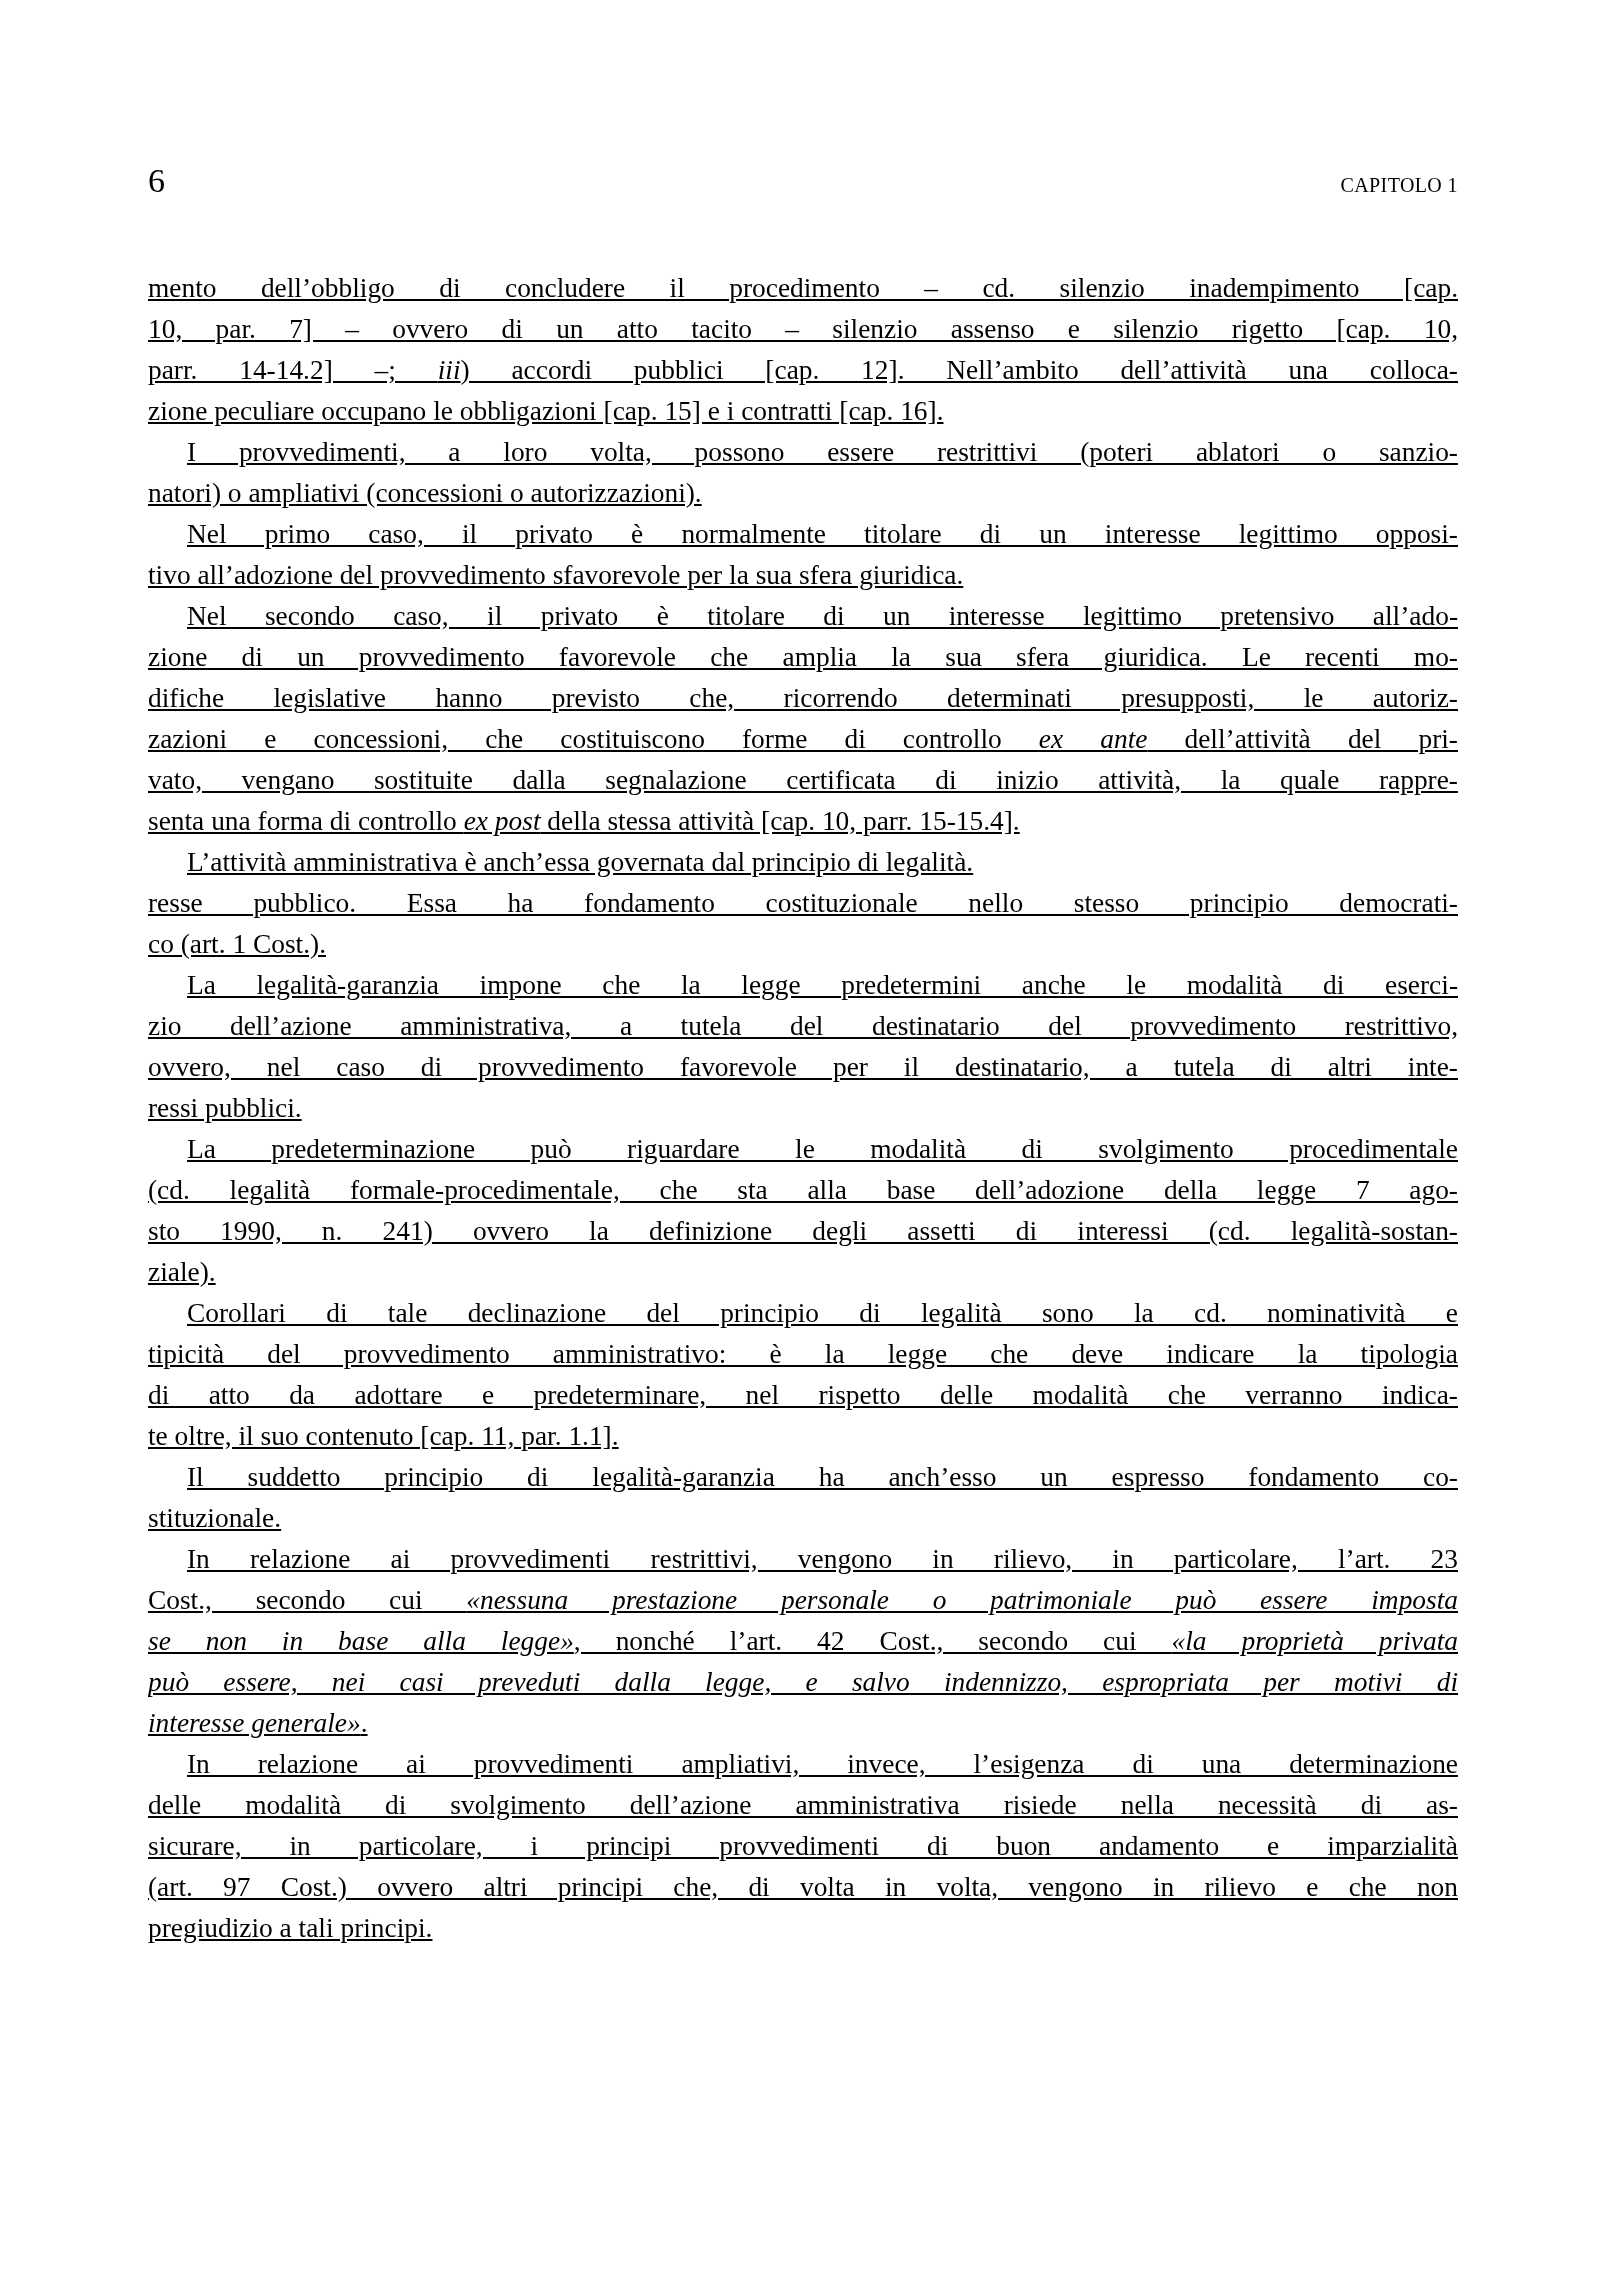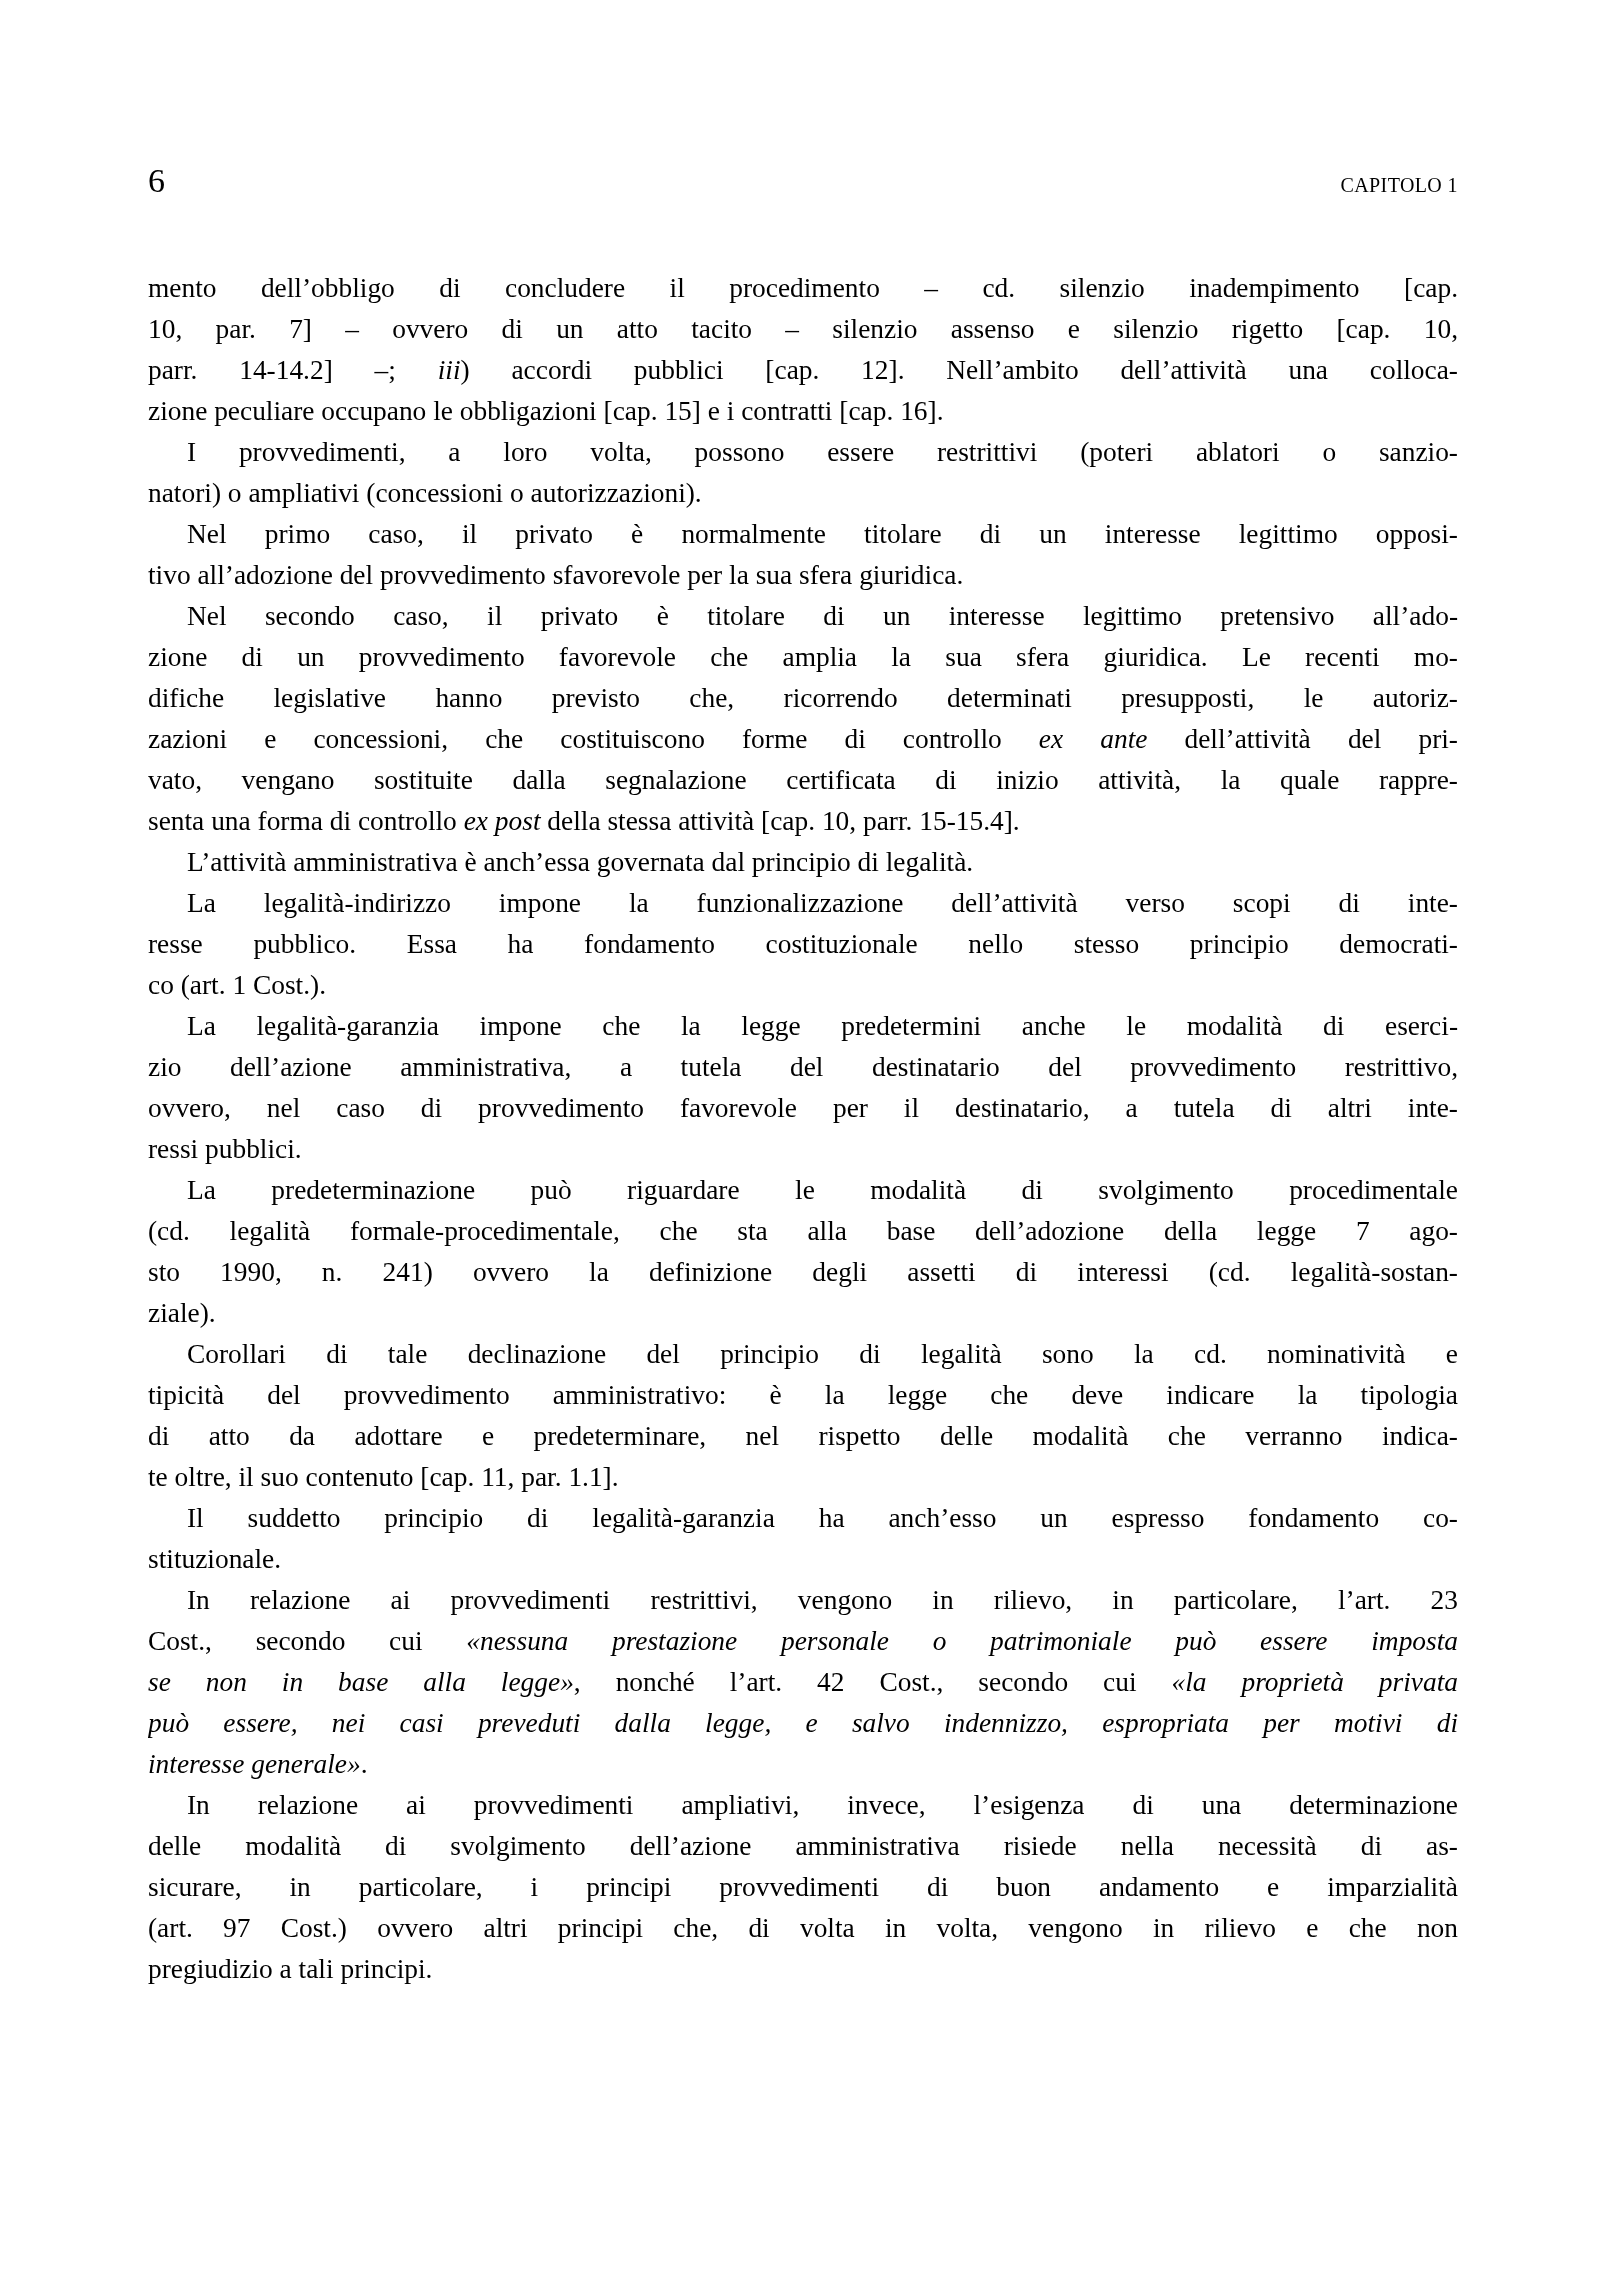--- a/index.html
+++ b/index.html
@@ -46,20 +46,21 @@
   }
   .para {
     margin: 0;
     padding: 0;
   }
   .line {
     text-align: justify;
     text-align-last: justify;
     height: 41px;
     overflow: hidden;
+    text-decoration: underline;
   }
   .line.last {
     text-align-last: left;
   }
   .line.indent {
     text-indent: 39px;
   }
   .line em {
     font-style: italic;
   }
@@ -92,21 +93,20 @@
         <div class="line"><span>zione di un provvedimento favorevole che amplia la sua sfera giuridica. Le recenti mo-</span></div>
         <div class="line"><span>difiche legislative hanno previsto che, ricorrendo determinati presupposti, le autoriz-</span></div>
         <div class="line"><span>zazioni e concessioni, che costituiscono forme di controllo </span><em>ex ante</em><span> dell’attività del pri-</span></div>
         <div class="line"><span>vato, vengano sostituite dalla segnalazione certificata di inizio attività, la quale rappre-</span></div>
         <div class="line last"><span>senta una forma di controllo </span><em>ex post</em><span> della stessa attività [cap. 10, parr. 15-15.4].</span></div>
       </div>
       <div class="para">
         <div class="line last indent"><span>L’attività amministrativa è anch’essa governata dal principio di legalità.</span></div>
       </div>
       <div class="para">
-        <div class="line indent"><span>La legalità-indirizzo impone la funzionalizzazione dell’attività verso scopi di inte-</span></div>
         <div class="line"><span>resse pubblico. Essa ha fondamento costituzionale nello stesso principio democrati-</span></div>
         <div class="line last"><span>co (art. 1 Cost.).</span></div>
       </div>
       <div class="para">
         <div class="line indent"><span>La legalità-garanzia impone che la legge predetermini anche le modalità di eserci-</span></div>
         <div class="line"><span>zio dell’azione amministrativa, a tutela del destinatario del provvedimento restrittivo,</span></div>
         <div class="line"><span>ovvero, nel caso di provvedimento favorevole per il destinatario, a tutela di altri inte-</span></div>
         <div class="line last"><span>ressi pubblici.</span></div>
       </div>
       <div class="para">

